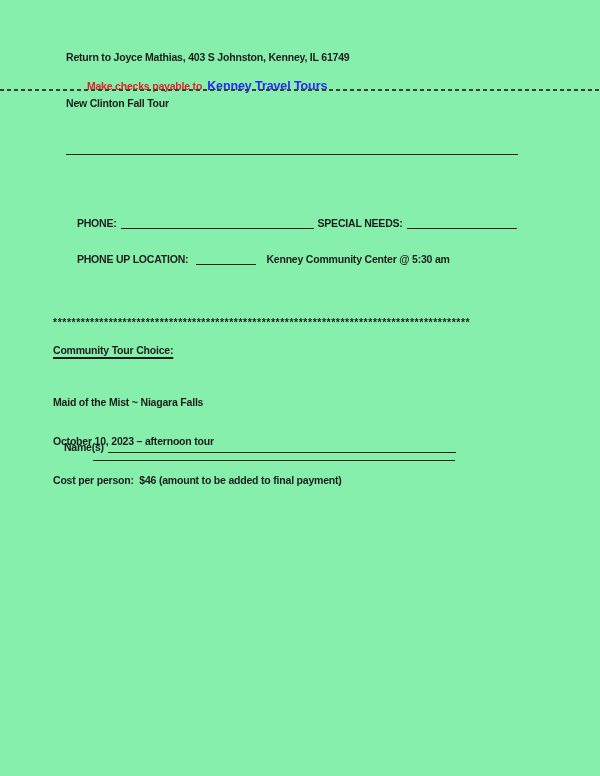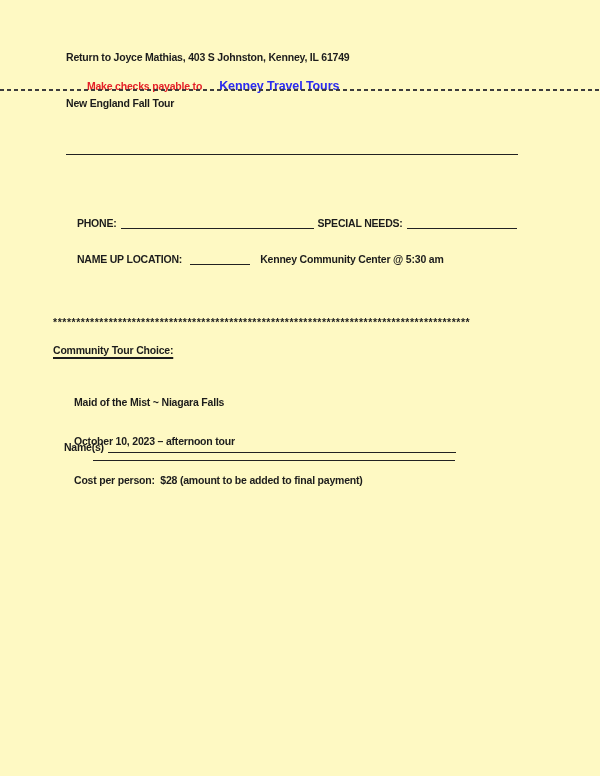--- a/index.html
+++ b/index.html
@@ -1,40 +1,40 @@
 <!DOCTYPE html>
 <html><head>
 <meta charset="utf-8">
 <style>
   html, body { margin:0; padding:0; background:#ffffff; }
   .page {
     position:relative;
     width:600px; height:776px;
-    background:#fef9c3;
+    background:#86efac;
     font-family:"Liberation Sans", sans-serif;
     font-weight:bold;
     font-size:10.5px;
     letter-spacing:-0.2px;
     color:#1c1c1c;
     overflow:hidden;
   }
   .line { position:absolute; white-space:pre; line-height:13px; }
-  .block { position:absolute; white-space:pre;margin-left:21px; }
+  .block { position:absolute; white-space:pre; }
   .block > div { line-height:15px; }
   .blank {
     display:inline-block;
     height:1px;
     border-bottom:1.5px solid #222222;
     vertical-align:-2px;
     margin:0 4px;
   }
   .blank.no-left { margin-left:0; }
   .uline { position:absolute; height:0; border-top:1.5px solid #222222; }
   .red-text {  }
-  .company-name { font-size:12.5px; margin-left:17px; letter-spacing:-0.1px; }
+  .company-name { font-size:12.5px; margin-left:5px; letter-spacing:-0.1px; }
   .dashed {
     position:absolute; left:0; top:89px; width:600px; height:2px;
     background:repeating-linear-gradient(90deg, #3d3d3d 0 4px, transparent 4px 7px);
   }
   .heading-underline {
     text-decoration:underline;
     text-decoration-thickness:1.5px;
     text-underline-offset:2.5px;
   }
   .asterisks { letter-spacing:0.55px; }
@@ -45,43 +45,43 @@
 <div class="page">
 
   <div class="line" style="left:66px; top:51px;">Return to Joyce Mathias, 403 S Johnston, Kenney, IL 61749</div>
 
   <div class="line" style="left:76px; top:67px;">
     <span class="red-text" style="color: rgb(228, 33, 40);">Make checks payable to</span><span class="company-name" style="color: rgb(43, 43, 239);">Kenney Travel Tours</span>
   </div>
 
   <div class="dashed"></div>
 
-  <div class="line" style="left:66px; top:97px;">New England Fall Tour</div>
+  <div class="line" style="left:66px; top:97px;">New Clinton Fall Tour</div>
 
 
   <div class="uline" style="left:66px; top:154px; width:452px;"></div>
 
 
   <div class="line" style="left:66px; top:204px;">
     <span>PHONE:</span><span class="blank" style="width:193px"></span><span>SPECIAL NEEDS:</span><span class="blank" style="width:110px"></span>
   </div>
 
   <div class="line" style="left:66px; top:240px;">
-    <span>NAME UP LOCATION:</span><span class="blank" style="width:60px; margin-left:8px; margin-right:10px;"></span><span>Kenney Community Center @ 5:30 am</span>
+    <span>PHONE UP LOCATION:</span><span class="blank" style="width:60px; margin-left:8px; margin-right:10px;"></span><span>Kenney Community Center @ 5:30 am</span>
   </div>
 
 
   <div class="line asterisks" style="left:53px; top:316px;">******************************************************************************************</div>
 
   <div class="line heading-underline" style="left:53px; top:344px;">Community Tour Choice:</div>
 
   <div class="block" style="left:53px; top:371px;">
     <div>Maid of the Mist ~ Niagara Falls</div>
     <div>October 10, 2023 – afternoon tour</div>
-    <div>Cost per person:  $28 (amount to be added to final payment)</div>
+    <div>Cost per person:  $46 (amount to be added to final payment)</div>
   </div>
 
   <div class="line" style="left:53px; top:428px;">
     <span>Name(s)</span><span class="blank" style="width:348px"></span>
   </div>
 
   <div class="uline" style="left:93px; top:460px; width:362px;"></div>
 
 </div>
 

